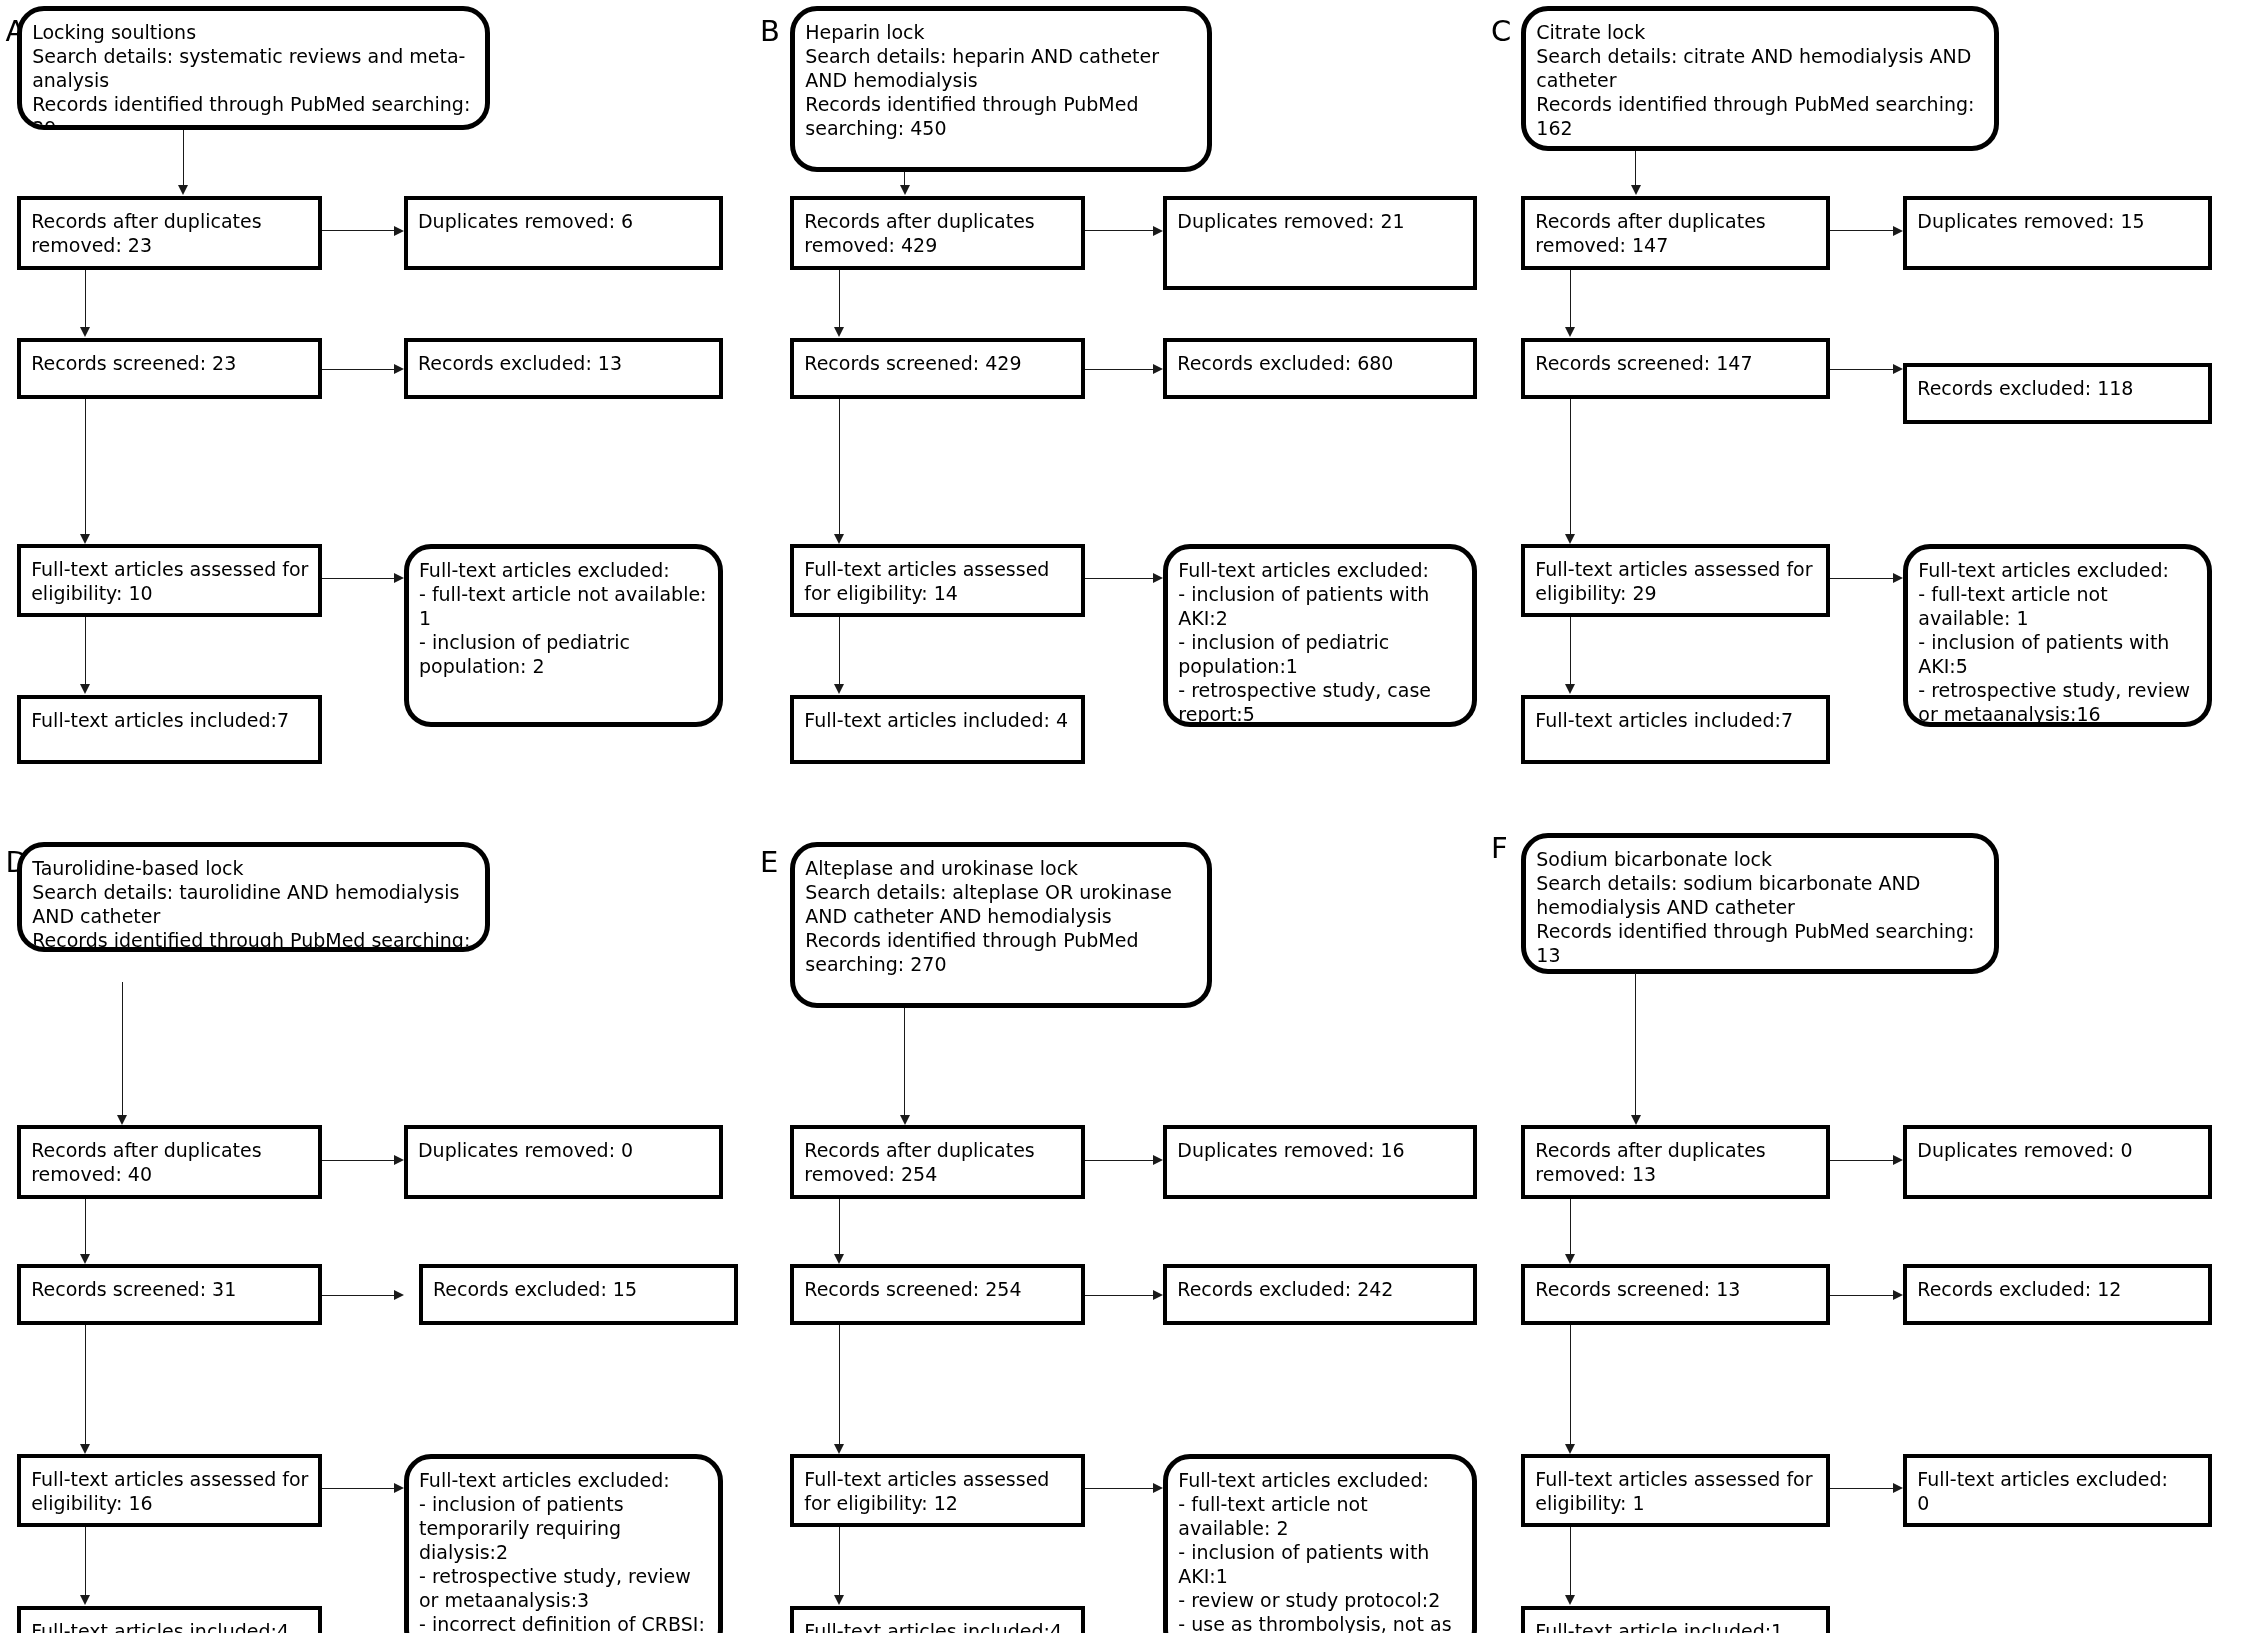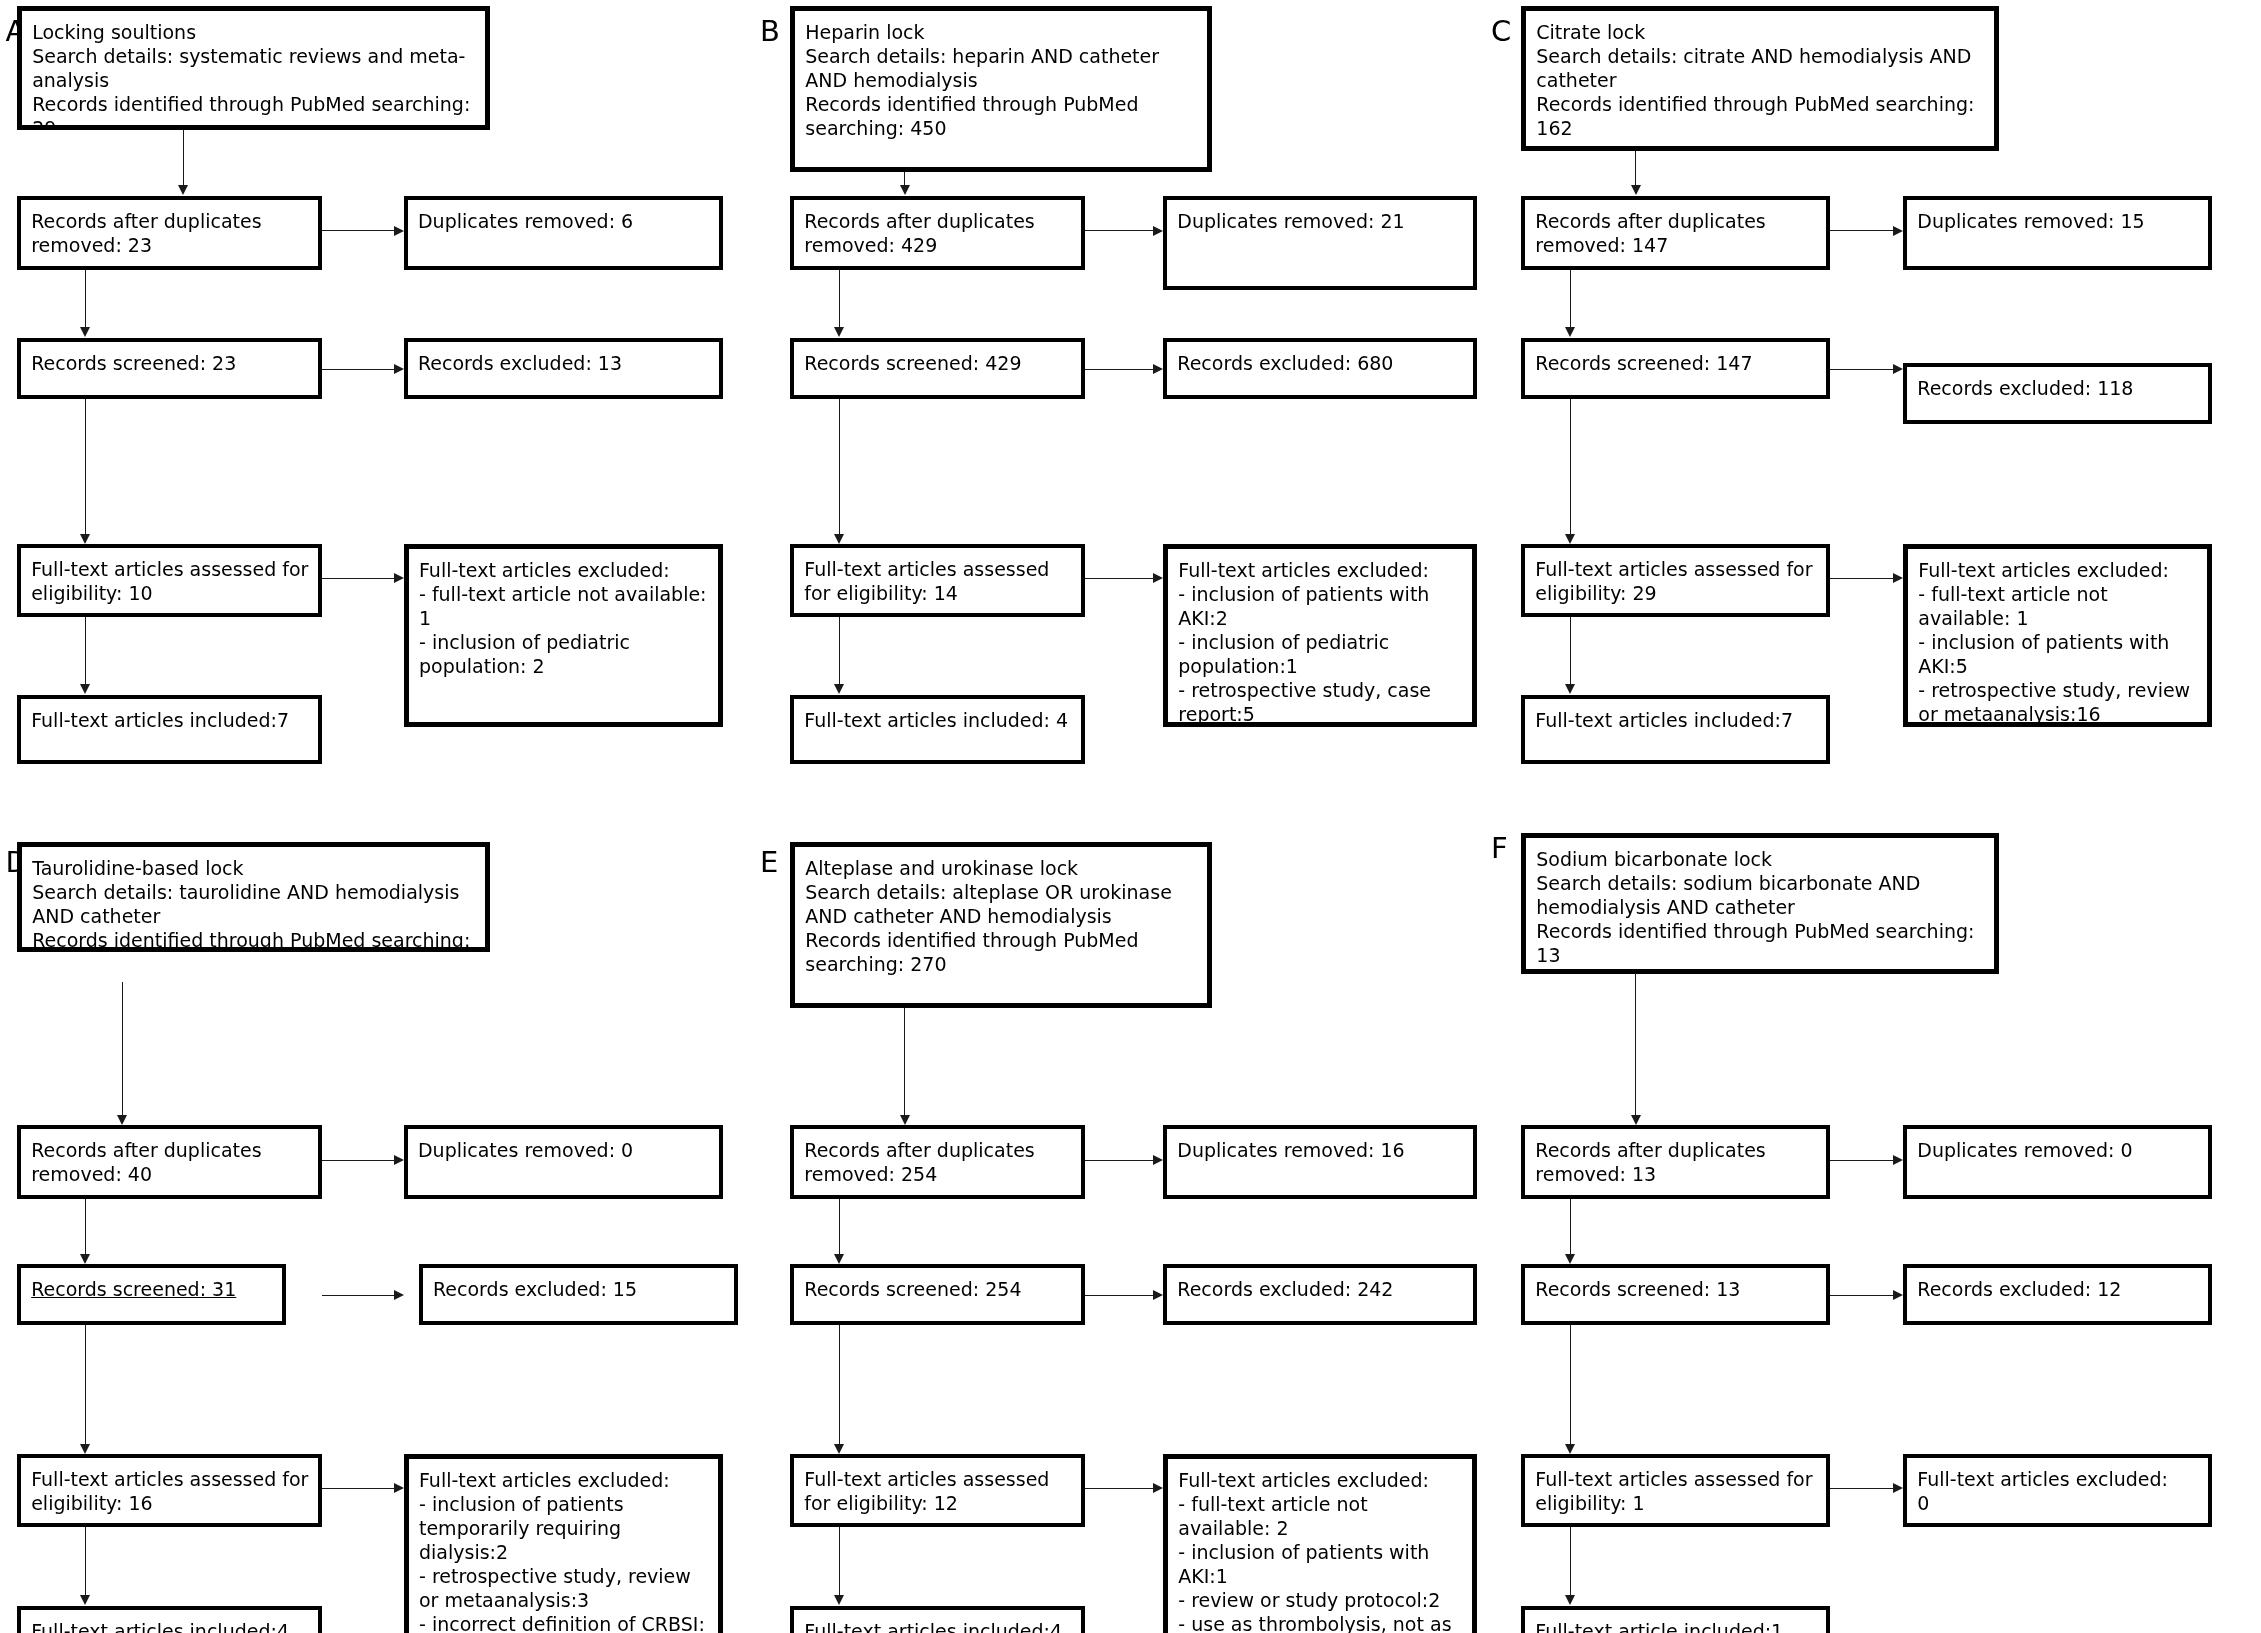--- a/index.html
+++ b/index.html
@@ -49,21 +49,21 @@
     position: absolute;
     box-sizing: border-box;
     background: #ffffff;
     border: 2.3px solid #000000;
     padding: 10.3px 8.4px 4.7px 10.3px;
     font-size: 19px;
     line-height: 1.26;
     white-space: pre-line;
     overflow: hidden;
   }
-  .box.thick { border-width: 5.6px; }
+  .box.thick { border-width: 5.6px; border-radius: 27px; }
   .box.med   { border-width: 4.2px; }
 
   
   .vline {
     position: absolute;
     width: 1.4px;
     background: #1a1a1a;
   }
   .hline {
     position: absolute;
@@ -214,21 +214,21 @@
     <div class="arrow-down" style="left:112px; top:290px;"></div>
 
     <div class="box med" style="left:12.2px; top:300px; width:305px; height:74px;">Records after duplicates removed: 40</div>
     <div class="hline" style="left:317px; top:335px; width:75px;"></div>
     <div class="arrow-right" style="left:389px; top:330px;"></div>
     <div class="box med" style="left:399px; top:300px; width:319px; height:74px;">Duplicates removed: 0</div>
 
     <div class="vline" style="left:80px; top:374px; height:59px;"></div>
     <div class="arrow-down" style="left:75px; top:429px;"></div>
 
-    <div class="box med" style="left:12.2px; top:439px; width:269px; height:61px;text-decoration:underline;">Records screened: 31</div>
+    <div class="box med" style="left:12.2px; top:439px; width:305px; height:61px;">Records screened: 31</div>
     <div class="hline" style="left:317px; top:470px; width:75px;"></div>
     <div class="arrow-right" style="left:389px; top:465px;"></div>
     <div class="box med" style="left:414px; top:439px; width:319px; height:61px;">Records excluded: 15</div>
 
     <div class="vline" style="left:80px; top:500px; height:122px;"></div>
     <div class="arrow-down" style="left:75px; top:619px;"></div>
 
     <div class="box med" style="left:12.2px; top:629px; width:305px; height:73px;">Full-text articles assessed for eligibility: 16</div>
     <div class="hline" style="left:317px; top:663px; width:75px;"></div>
     <div class="arrow-right" style="left:389px; top:658px;"></div>

